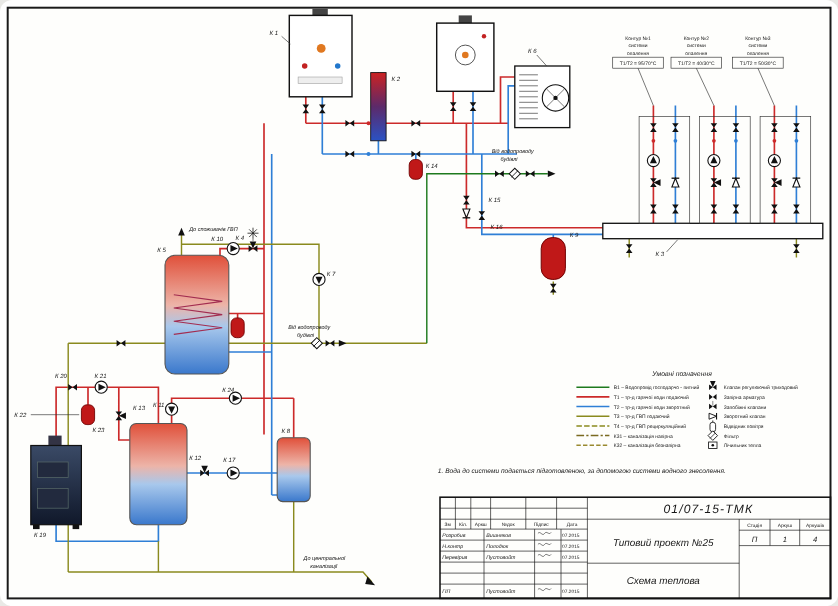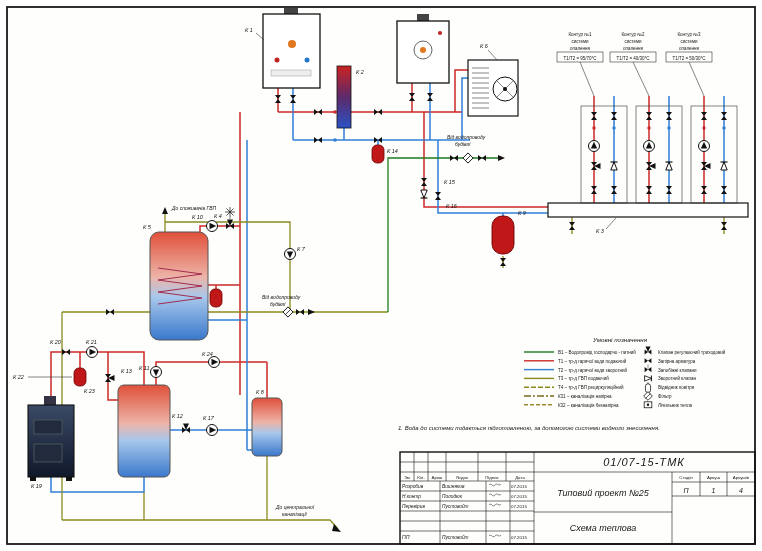--- a/index.html
+++ b/index.html
@@ -1,16 +1,16 @@
 <!DOCTYPE html>
 <html><head>
 <meta charset="utf-8">
 <style>
   html,body{margin:0;padding:0;background:#e9e9e6;}
-  .sheet{position:relative;width:762px;height:551px;background:#ffffff;overflow:hidden;}
+  .sheet{position:relative;width:762px;height:551px;background:#ffffff;overflow:hidden;border-radius:11px;}
   svg{display:block;}
   text{font-family:"Liberation Sans",sans-serif;fill:#161616;}
   .lbl{font-size:5.5px;font-style:italic;}
   .ann{font-size:5px;font-style:italic;}
   .leg{font-size:4.5px;}
   .legt{font-size:6.2px;font-style:italic;}
   .note{font-size:6px;font-style:italic;}
   .tbs{font-size:4.4px;}
   .tbr{font-size:4.8px;font-style:italic;}
   .tbv{font-size:7px;font-style:italic;}

